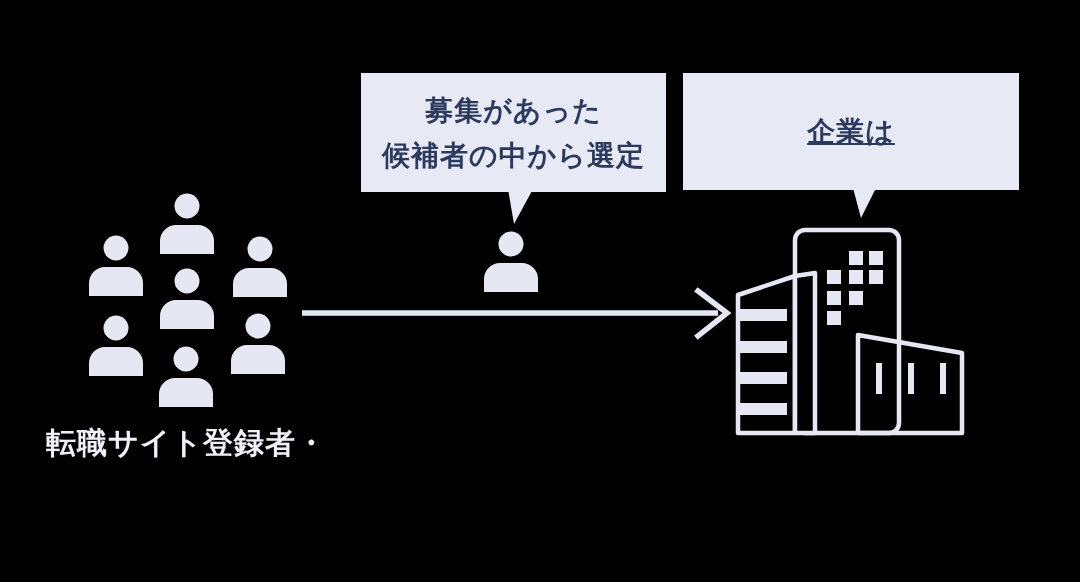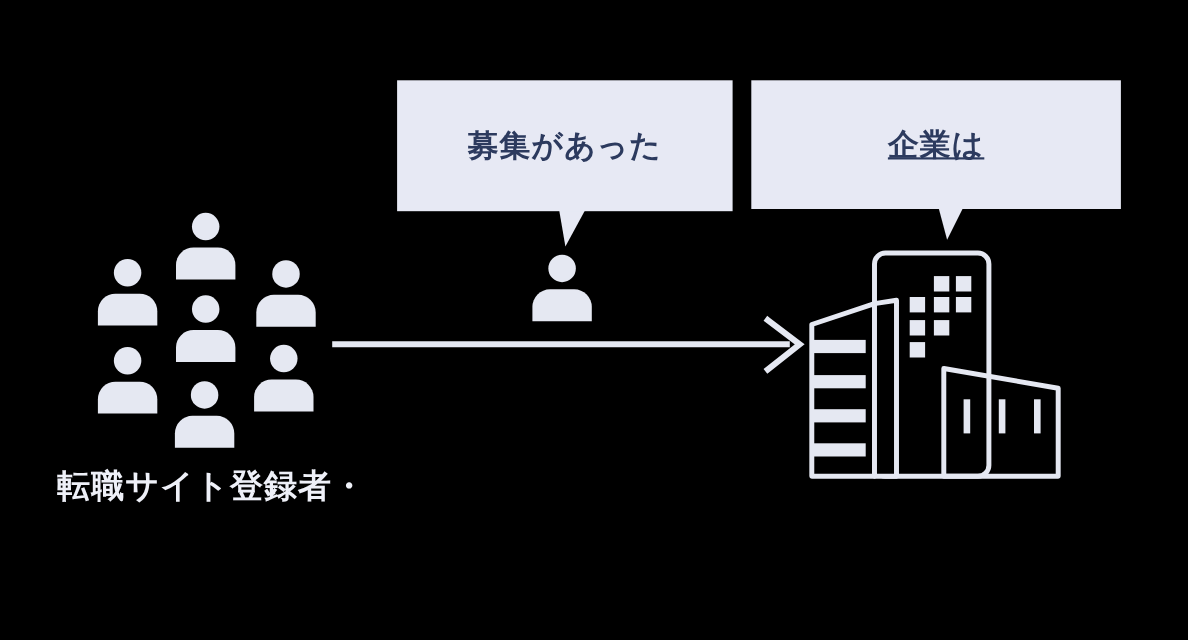--- a/index.html
+++ b/index.html
@@ -28,24 +28,24 @@
     text-align: center;
     font-weight: bold;
     font-size: 28px;
     line-height: 45px;
     letter-spacing: 1px;
   }
   .bubble-1 { left: 361px; top: 73px; width: 305px; height: 119px; }
   .bubble-2 { left: 683px; top: 73px; width: 336px; height: 117px; text-decoration: underline; }
   .group-label {
     position: absolute;
-    left: 28px;
+    left: 46px;
     top: 422px;
     width: 305px;
-    text-align: right;
+    text-align: left;
     color: #eef0f8;
     font-weight: bold;
     font-size: 30px;
     line-height: 42px;
     letter-spacing: 1px;
   }
 </style>
 </head>
 <body>
 
@@ -112,20 +112,21 @@
       <g fill="#e5e8f2">
         <rect x="146" y="138" width="6" height="31"></rect>
         <rect x="178" y="138" width="6" height="31"></rect>
         <rect x="210" y="138" width="6" height="31"></rect>
       </g>
     </g>
   </svg>
 
   <div class="bubble bubble-1">
     <div>募集があった</div>
+    <div>候補者の中から選定</div>
   </div>
 
   <div class="bubble bubble-2">
     <div>企業は</div>
   </div>
 
   <div class="group-label">
     <div>転職サイト登録者・</div>
   </div>
 

